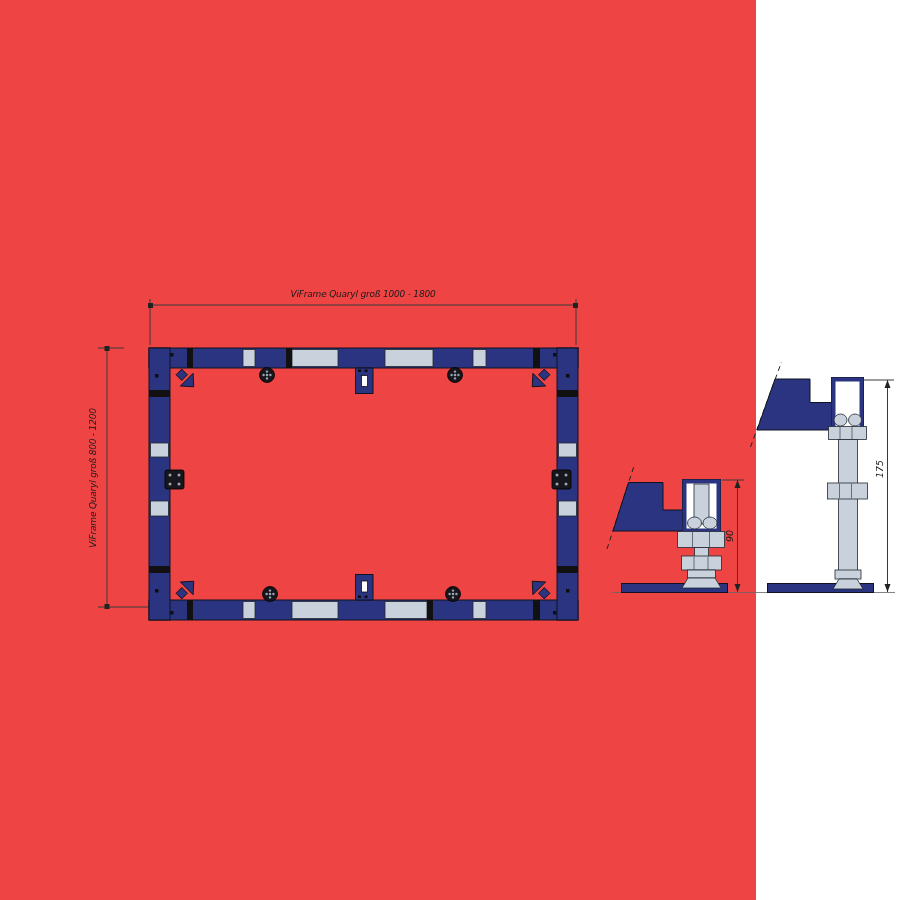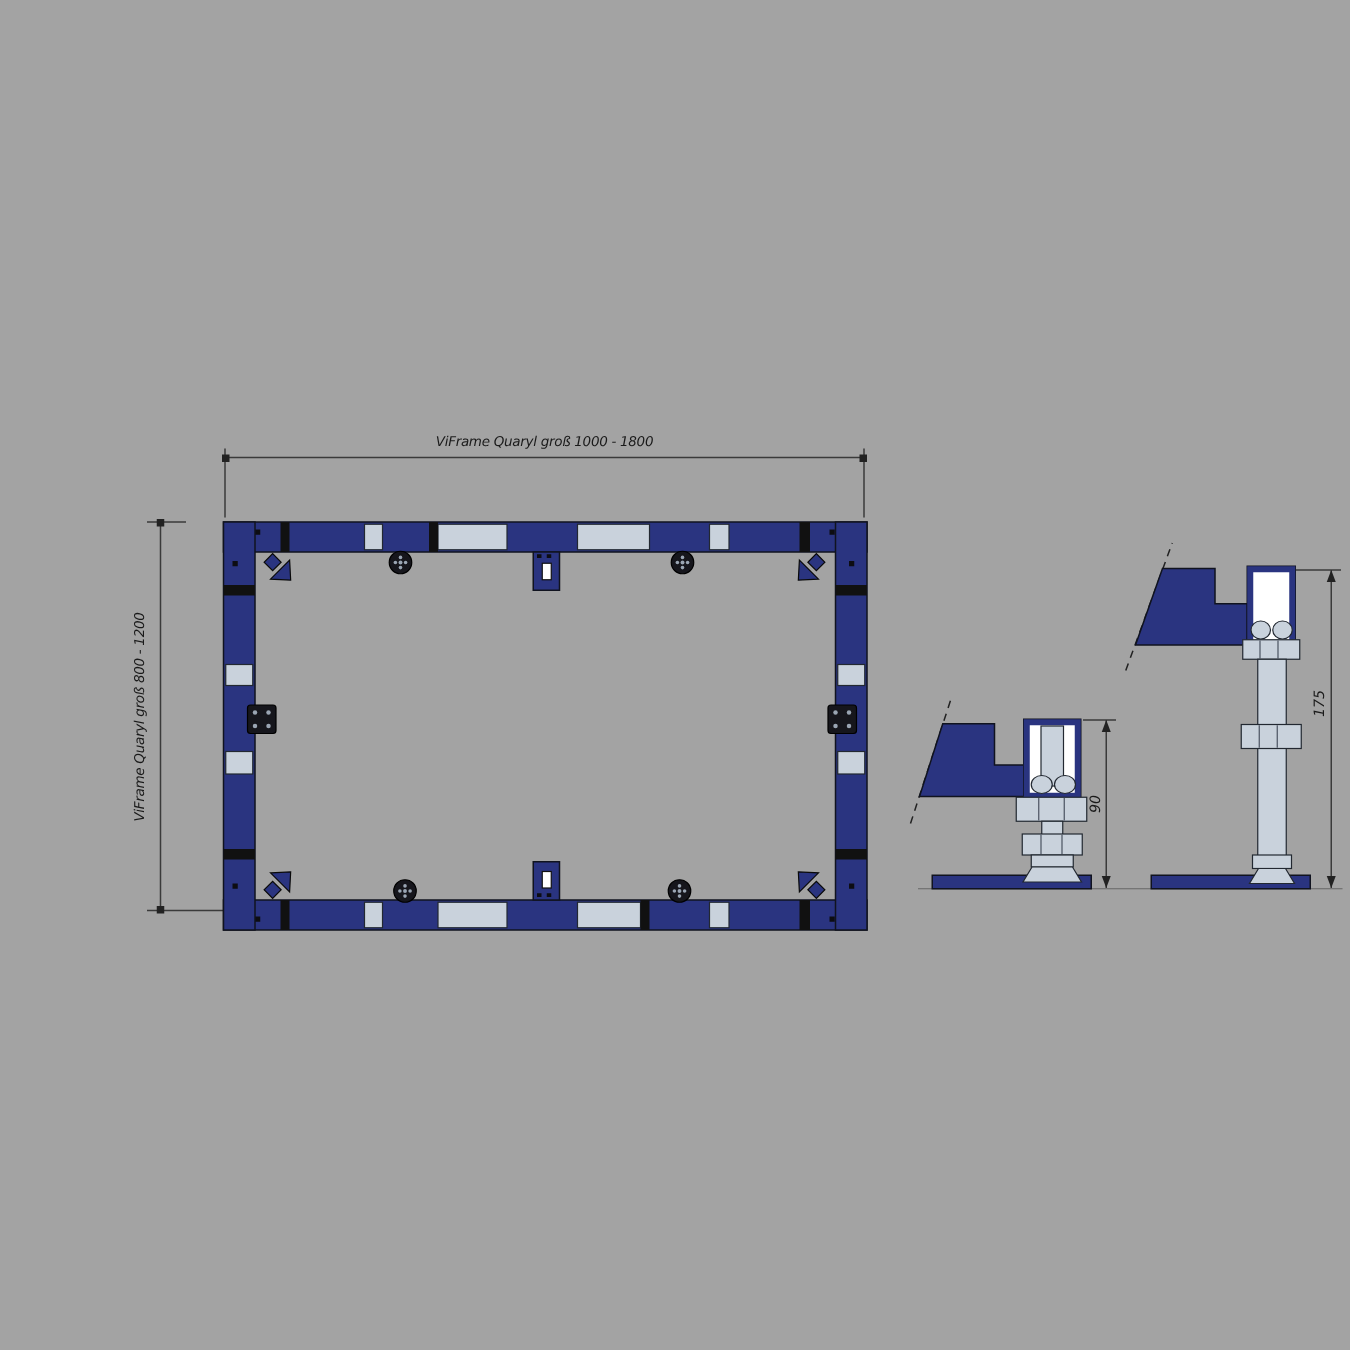--- a/index.html
+++ b/index.html
@@ -1,16 +1,16 @@
 <!DOCTYPE html>
 <html><head>
 <meta charset="utf-8">
 <style>
   html,body{margin:0;padding:0;background:#ffffff;}
-  .stage{position:relative;width:900px;height:900px;background:#a3a3a3;font-family:"DejaVu Sans",sans-serif;}
+  .stage{position:relative;width:756px;height:900px;background:#ef4444;font-family:"DejaVu Sans",sans-serif;}
   svg{display:block;}
   .navy{fill:#2a3480;stroke:#10131f;stroke-width:1;}
   .navy-thin{fill:#2a3480;stroke:#0a0a0a;stroke-width:0.8;}
   .gray{fill:#c9d2dc;stroke:#222831;stroke-width:0.8;}
   .joint{fill:#111111;stroke:none;}
   .dark{fill:#16161c;stroke:#000;stroke-width:0.8;}
   .dot{fill:#9aa5b3;stroke:none;}
   .screw{fill:#0d0d12;stroke:none;}
   .whitebox{fill:#ffffff;stroke:#10131f;stroke-width:1;}
   .sleeve-inner{fill:none;stroke:#2a3480;stroke-width:4;}

